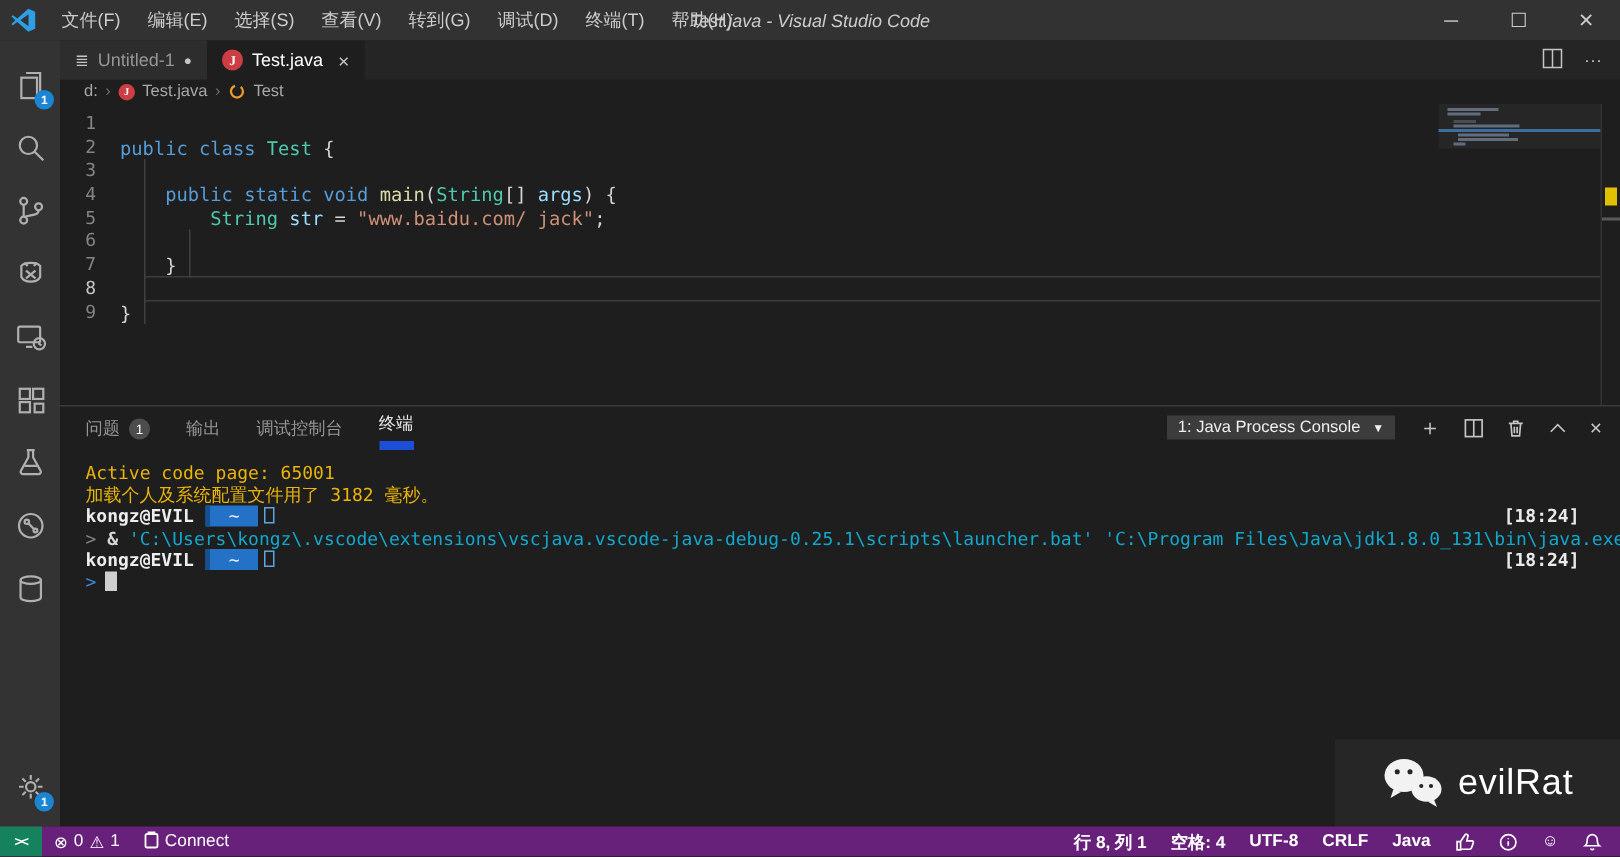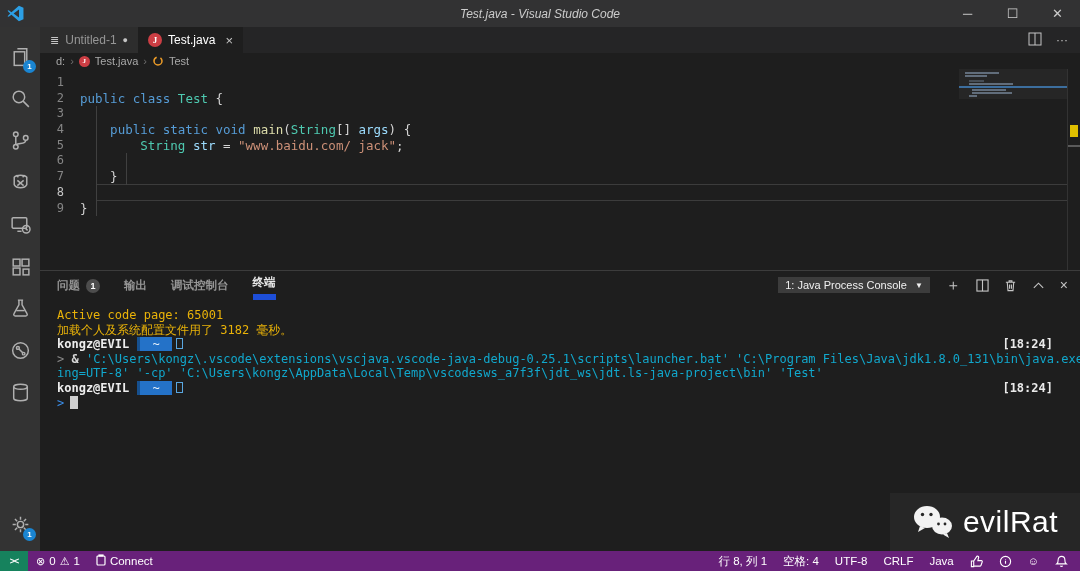--- a/index.html
+++ b/index.html
@@ -58,58 +58,68 @@
   .mm-slider { position:absolute; top:0; left:0; right:0; height:30px; background:rgba(255,255,255,0.04); }
   .mm-bar { position:absolute; height:2px; background:#7a8ba0; opacity:.7; }
   .mm-curline { position:absolute; top:17px; left:0; right:0; height:2px; background:#3c6e9e; }
   .ruler { position:absolute; top:0; right:0; width:13px; height:100%; border-left:1px solid #333; }
   .ruler-warn { position:absolute; top:56px; left:2px; width:8px; height:12px; background:#e0c000; }
   .ruler-gray { position:absolute; top:76px; left:0; width:13px; height:2px; background:#5a5a5a; }
 
   
   .panel { height:281px; border-top:1px solid #3c3c3c; display:flex; flex-direction:column; background:#1e1e1e; }
   .panel-header { height:28px; display:flex; align-items:center; padding:0 12px 0 17px; font-size:11.5px; }
-  .ptab { margin-right:24px; color:#969696; display:flex; align-items:flex-end; gap:6px; padding:5px 0 4px; border-bottom:1px solid transparent;font-weight:bold; }
+  .ptab { margin-right:24px; color:#969696; display:flex; align-items:flex-end; gap:6px; padding:5px 0 4px; border-bottom:1px solid transparent; }
   .ptab.active { color:#e7e7e7; border-bottom:6px solid #1d4ed8; }
   .pbadge { background:#4d4d4d; color:#ffffff; font-size:9px; min-width:14px; height:14px; border-radius:8px; display:flex; align-items:center; justify-content:center; padding:0 3px; }
   .panel-spacer { flex:1; }
   .pdropdown { background:#3c3c3c; color:#f0f0f0; font-size:11px; padding:2px 7px; display:flex; align-items:center; gap:8px; margin-right:16px; }
   .picon { color:#c5c5c5; margin-left:15px; display:flex; align-items:center; }
   .picon svg { stroke:#c5c5c5; fill:none; stroke-width:1.2; }
 
   
   .term { flex:1; font-family:"DejaVu Sans Mono",monospace; font-size:12px; line-height:14.6px; padding:9px 0 0 17px; position:relative; color:#cccccc; }
   .trow { position:relative; height:14.6px; white-space:pre; }
   .tk-w{color:#eab308}.tk-cy{color:#11a8cd}.tk-dim{color:#8a8a8a}.tk-bw{color:#d8d8d8;font-weight:bold}
   .ttime { position:absolute; right:27px; top:0; color:#eaeaea; font-weight:bold; }
   .tuser { font-weight:bold; color:#ededed; }
   .psg { background:#2472c8; color:#e8f2fc; padding:0 5px; margin-left:8px; border-left:3px solid #16508f; }
   .pbox { display:inline-block; width:7px; height:11px; border:1px solid #5aa7e0; margin-left:4px; vertical-align:-1px; }
   .pch { color:#3b8eea; }
   .blockc { display:inline-block; width:8px; height:13px; background:#cfcfcf; margin-left:6px; vertical-align:-2px; }
 
   
   .watermark { position:absolute; right:0; bottom:20px; width:190px; height:58px; background:#262626; display:flex; align-items:center; justify-content:center; gap:9px; }
-  .wm-text { color:#ffffff; font-size:30px; letter-spacing:.5px; }
+  .wm-text { color:#ffffff; font-size:24px; letter-spacing:.5px; }
 
   
   .statusbar { position:absolute; left:0; right:0; bottom:0; height:20px; background:#68217a; color:#ffffff; display:flex; align-items:center; font-size:11.5px; }
   .sb-remote { width:28px; height:20px; background:#16825d; display:flex; align-items:center; justify-content:center; font-size:9px; font-weight:bold; letter-spacing:-1px; }
   .sb-item { padding:0 8px; display:flex; align-items:center; gap:4px; height:20px; }
-  .sb-right { margin-left:auto; display:flex; align-items:center; }
+  .sb-right { margin-left:auto; display:flex; align-items:center;font-weight:bold; }
   .sb-ico svg { stroke:#ffffff; fill:none; stroke-width:1.2; }
   .sb-glyph { font-size:11px; }
 </style>
 </head>
 <body>
 
 <div class="titlebar">
   <svg class="vslogo" viewBox="0 0 16 16">
     <path d="M11.2 0.8 4.2 6.9 1.6 4.9 0.5 5.5 3 8 0.5 10.5 1.6 11.1 4.2 9.1 11.2 15.2 15.5 13.4 15.5 2.6 Z M11.3 4.2 11.3 11.8 6.2 8 Z" fill="#2c9fe5"></path>
   </svg>
+  <div class="menus" id="menus">
+      <div class="menu-item">文件(F)</div>
+      <div class="menu-item">编辑(E)</div>
+      <div class="menu-item">选择(S)</div>
+      <div class="menu-item">查看(V)</div>
+      <div class="menu-item">转到(G)</div>
+      <div class="menu-item">调试(D)</div>
+      <div class="menu-item">终端(T)</div>
+      <div class="menu-item">帮助(H)</div>
+    </div>
   <div class="win-title">Test.java - Visual Studio Code</div>
   <div class="win-controls">
     <div class="win-btn">─</div>
     <div class="win-btn">☐</div>
     <div class="win-btn">✕</div>
   </div>
 </div>
 
 <div class="workbench">
 
@@ -320,21 +330,20 @@
             </svg>
         </span>
         <span class="picon" style="font-size:14px;">×</span>
       </div>
       <div class="term">
         <div id="term-rows">
             <div class="trow"><span class="tk-w">Active code page: 65001</span></div>
             <div class="trow"><span class="tk-w">加载个人及系统配置文件用了 3182 毫秒。</span></div>
             <div class="trow"><span class="tuser">kongz@EVIL</span><span class="psg"> ~ </span><span class="pbox"></span><span class="ttime">[18:24]</span></div>
             <div class="trow"><span class="tk-dim">&gt; </span><span class="tk-bw">&amp; </span><span class="tk-cy">'C:\Users\kongz\.vscode\extensions\vscjava.vscode-java-debug-0.25.1\scripts\launcher.bat' 'C:\Program Files\Java\jdk1.8.0_131\bin\java.exe' '-Dfile.encod</span></div>
-            <div class="trow"><span class="tk-cy">ing=UTF-8' '-cp' 'C:\Users\kongz\AppData\Local\Temp\vscodesws_a7f3f\jdt_ws\jdt.ls-java-project\bin' 'Test'</span></div>
             <div class="trow"><span class="tuser">kongz@EVIL</span><span class="psg"> ~ </span><span class="pbox"></span><span class="ttime">[18:24]</span></div>
             <div class="trow"><span class="pch">&gt;</span><span class="blockc"></span></div>
           </div>
       </div>
     </div>
   </div>
 </div>
 
 <div class="watermark">
   <svg width="42" height="36" viewBox="0 0 42 36">

